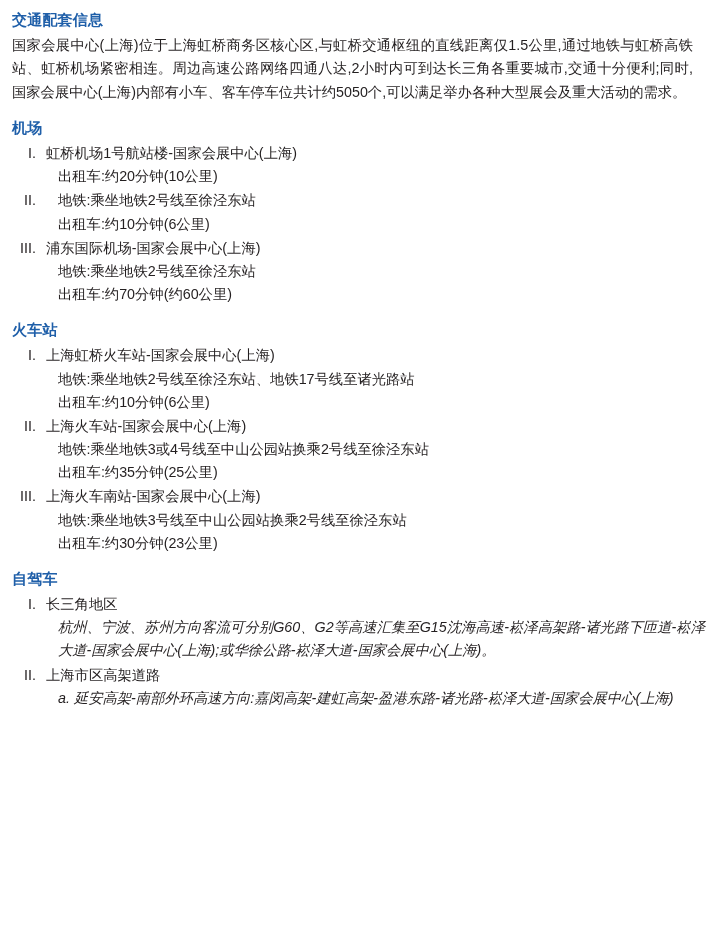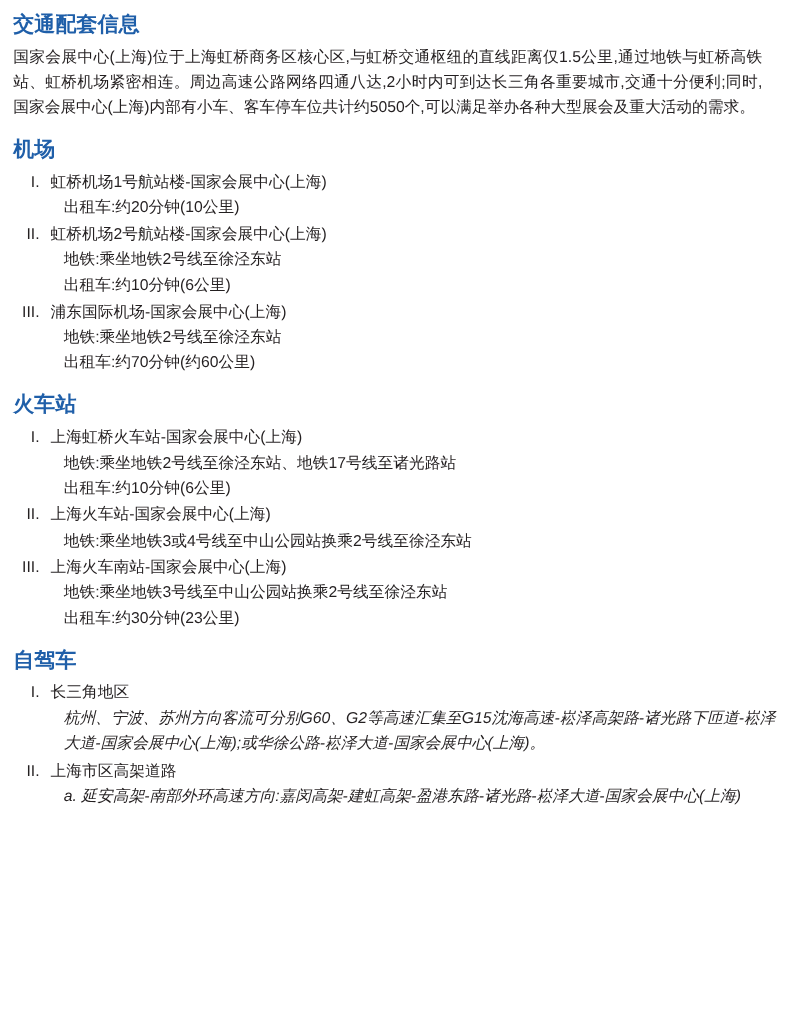--- a/index.html
+++ b/index.html
@@ -16,21 +16,21 @@
     line-height: 1.62;
   }
   .page {
     width: 717px;
     box-sizing: border-box;
     padding: 8px 12px 6px 12px;
   }
   .sec-head {
     color: #1f5fa9;
     font-weight: bold;
-    font-size: 19px;
+    font-size: 15px;
     margin: 0 0 2px 0;
     letter-spacing: 0.2px;
   }
   .sec-head.spaced {
     margin-top: 12px;
   }
   p.para {
     margin: 0 12px 2px 0;
     text-align: justify;
     text-justify: inter-ideograph;
@@ -87,21 +87,20 @@
         <div class="roman">I.</div>
         <div class="item-body">
           <p class="item-title">虹桥机场1号航站楼-国家会展中心(上海)</p>
           <p class="sub">出租车:约20分钟(10公里)</p>
         </div>
       </div>
 
       <div class="item">
         <div class="roman">II.</div>
         <div class="item-body">
-          <p class="item-title">虹桥机场2号航站楼-国家会展中心(上海)</p>
           <p class="sub">地铁:乘坐地铁2号线至徐泾东站</p>
           <p class="sub">出租车:约10分钟(6公里)</p>
         </div>
       </div>
 
       <div class="item">
         <div class="roman">III.</div>
         <div class="item-body">
           <p class="item-title">浦东国际机场-国家会展中心(上海)</p>
           <p class="sub">地铁:乘坐地铁2号线至徐泾东站</p>
@@ -123,20 +122,21 @@
           <p class="sub">地铁:乘坐地铁2号线至徐泾东站、地铁17号线至诸光路站</p>
           <p class="sub">出租车:约10分钟(6公里)</p>
         </div>
       </div>
 
       <div class="item">
         <div class="roman">II.</div>
         <div class="item-body">
           <p class="item-title">上海火车站-国家会展中心(上海)</p>
           <p class="sub">地铁:乘坐地铁3或4号线至中山公园站换乘2号线至徐泾东站</p>
+          <p class="sub">出租车:约35分钟(25公里)</p>
         </div>
       </div>
 
       <div class="item">
         <div class="roman">III.</div>
         <div class="item-body">
           <p class="item-title">上海火车南站-国家会展中心(上海)</p>
           <p class="sub">地铁:乘坐地铁3号线至中山公园站换乘2号线至徐泾东站</p>
           <p class="sub">出租车:约30分钟(23公里)</p>
         </div>

